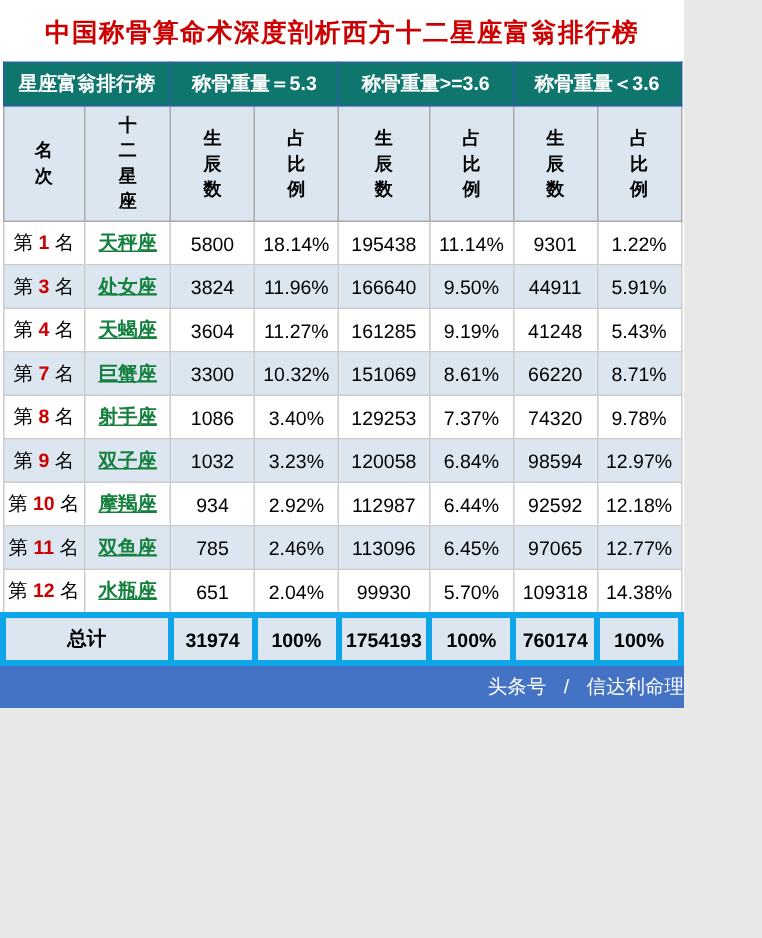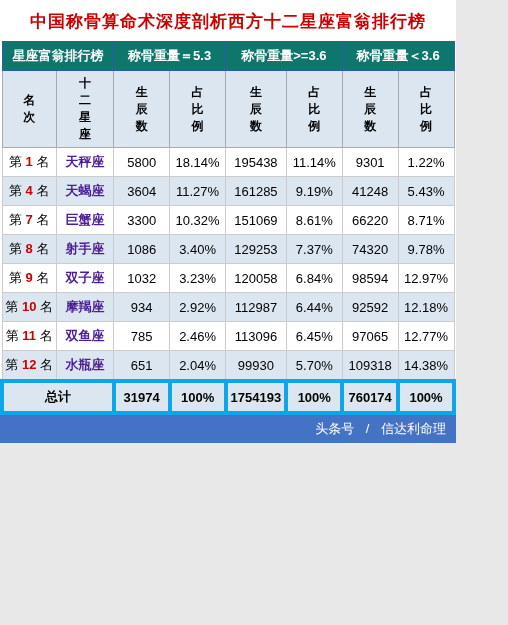--- a/index.html
+++ b/index.html
@@ -48,36 +48,36 @@
     
     .data-row td {
       text-align: center;
       padding: 5px 2px;
       border: 1px solid #ccc;
       font-size: 13px;
     }
     .data-row:nth-child(odd) td { background: #fff; }
     .data-row:nth-child(even) td { background: #dce6f1; }
     .rank-num { color: #cc0000; font-weight: bold; }
-    .star-name { color: #4c1d95; font-weight: bold; }
+    .star-name { color: #15803d; font-weight: bold; text-decoration: underline; }
 
     
     .total-row td {
       background: #dce6f1;
       text-align: center;
       padding: 5px 2px;
       border: 4px solid #0ea5e9;
       font-weight: bold;
       font-size: 13px;
     }
     .footer-bar {
       background: #4472c4;
       color: #fff;
       text-align: right;
-      padding: 5px 10px;
+      padding: 5px 0;
       font-size: 13px;
     }
     .footer-bar span { margin-left: 8px; }
   </style>
 </head>
 <body>
 
 <div class="page-wrapper">
   <div class="title-bar">中国称骨算命术深度剖析西方十二星座富翁排行榜</div>
 
@@ -105,20 +105,30 @@
           <td><span>第</span> <span class="rank-num">1</span> <span>名</span></td>
           <td class="star-name">天秤座</td>
           <td>5800</td>
           <td>18.14%</td>
           <td>195438</td>
           <td>11.14%</td>
           <td>9301</td>
           <td>1.22%</td>
         </tr>
         <tr class="data-row">
+          <td><span>第</span> <span class="rank-num">3</span> <span>名</span></td>
+          <td class="star-name">处女座</td>
+          <td>3824</td>
+          <td>11.96%</td>
+          <td>166640</td>
+          <td>9.50%</td>
+          <td>44911</td>
+          <td>5.91%</td>
+        </tr>
+        <tr class="data-row">
           <td><span>第</span> <span class="rank-num">4</span> <span>名</span></td>
           <td class="star-name">天蝎座</td>
           <td>3604</td>
           <td>11.27%</td>
           <td>161285</td>
           <td>9.19%</td>
           <td>41248</td>
           <td>5.43%</td>
         </tr>
         <tr class="data-row">

